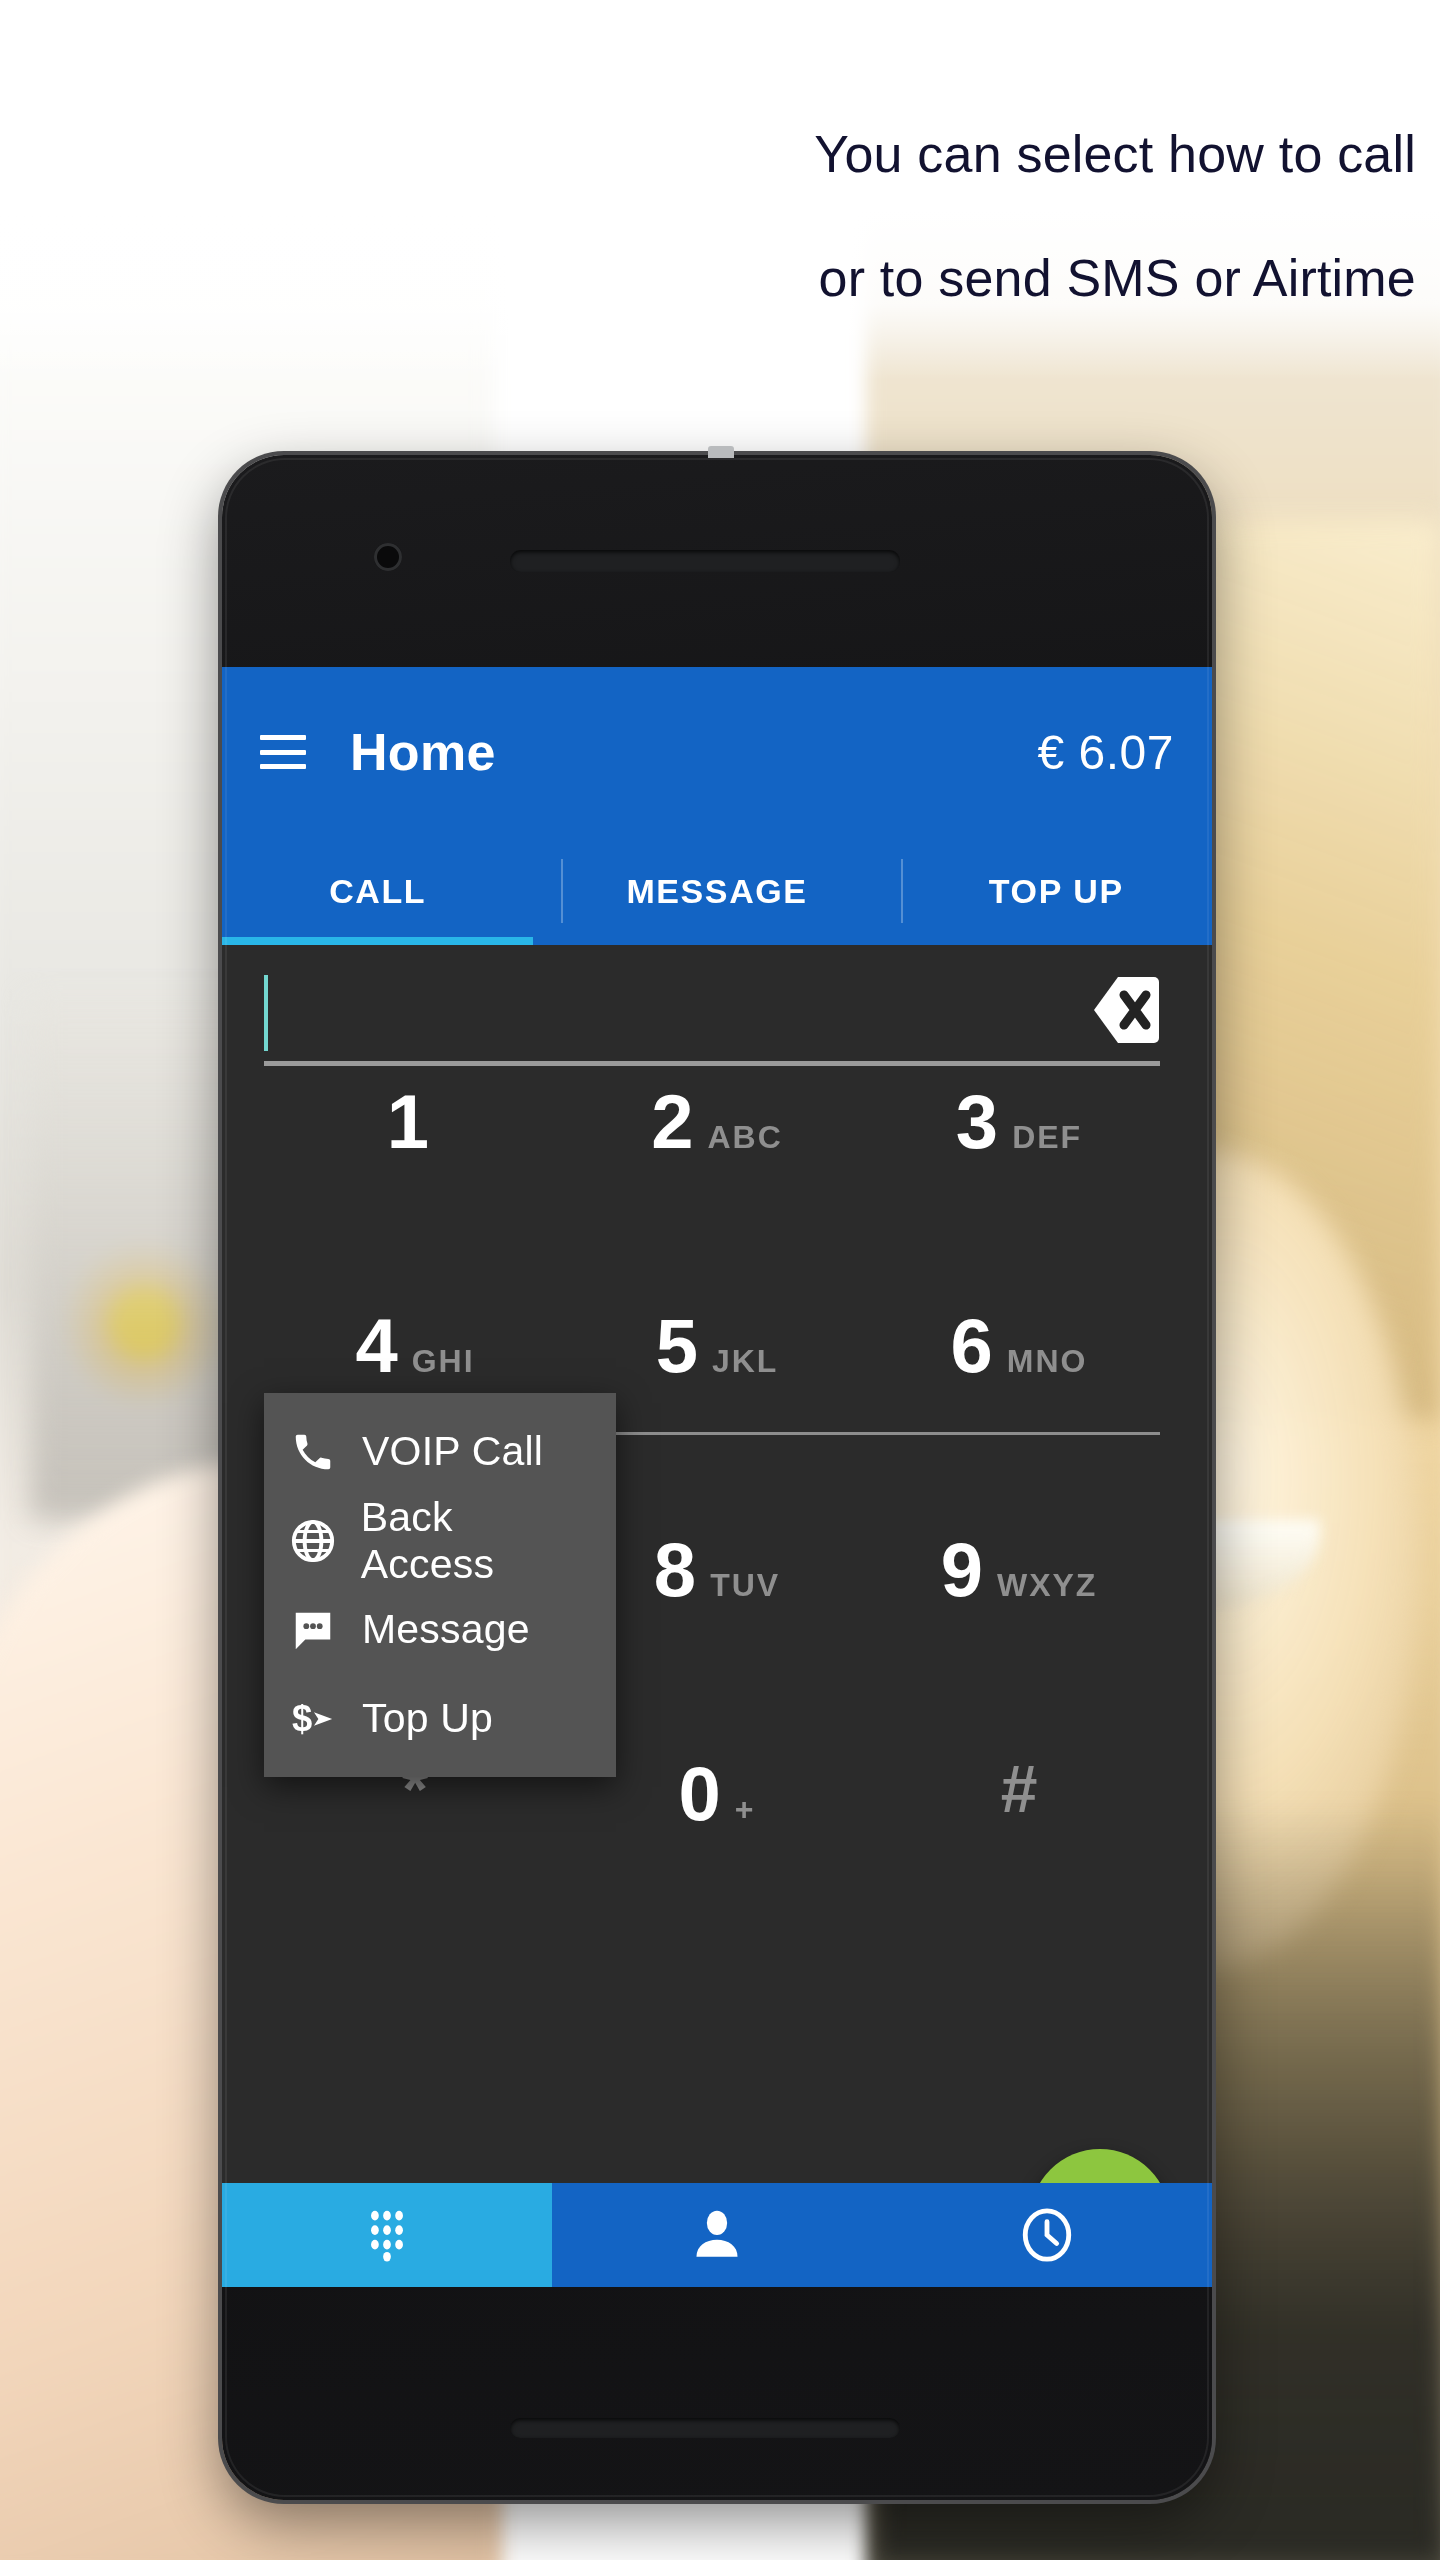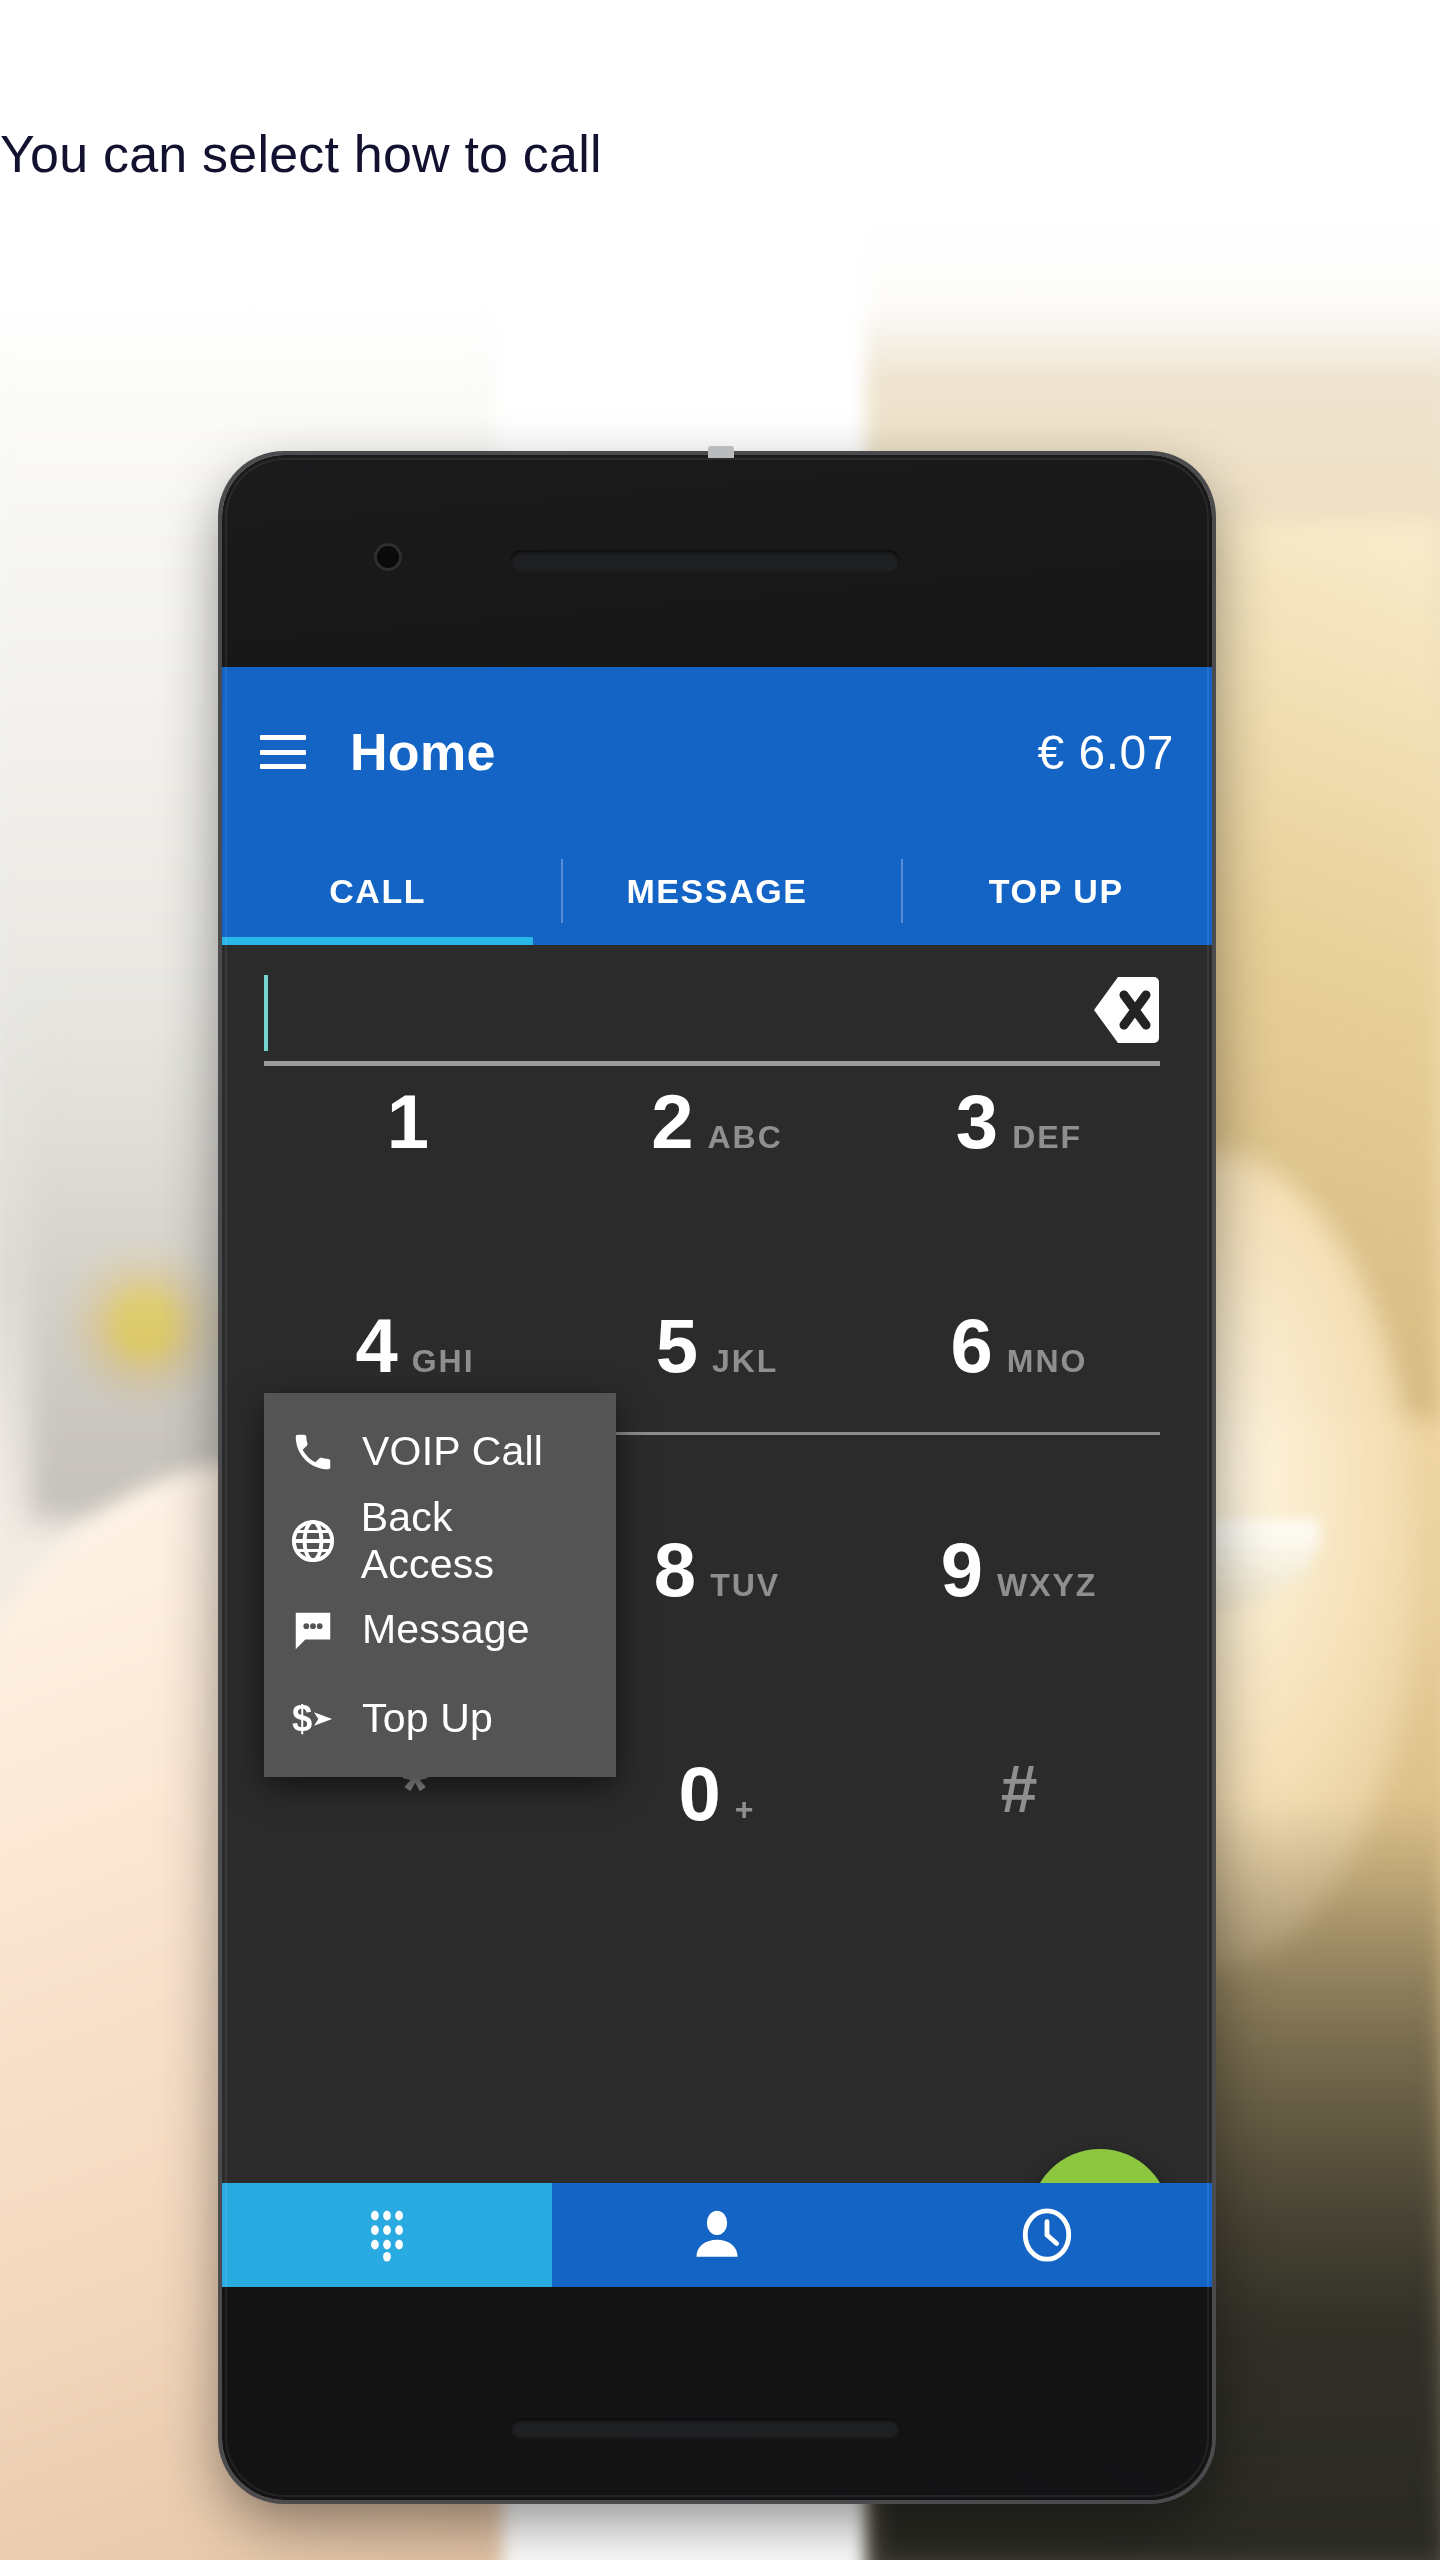--- a/index.html
+++ b/index.html
@@ -65,21 +65,21 @@
     filter:blur(10px);
   }
   .bg-top-white {
     position:absolute; left:0; top:0; width:1440px; height:380px;
     background:linear-gradient(180deg,#ffffff 0%, #ffffff 55%, rgba(255,255,255,.85) 80%, rgba(255,255,255,0) 100%);
   }
 
   
   .headline {
     position:absolute; left:0; top:92px; width:1416px;
-    text-align:left; color:#121230;
+    text-align:right; color:#121230;
     font-size:52px; line-height:124px; font-weight:400;
     letter-spacing:.2px;
   }
   .headline span { display:block; }
 
   
   .phone {
     position:absolute; left:222px; top:455px;
     width:990px; height:2045px;
     border-radius:62px;
@@ -199,20 +199,21 @@
   <div class="bg-right-hair"></div>
   <div class="bg-right-skin"></div>
   <div class="bg-right-smile"></div>
   <div class="bg-right-dark"></div>
 
   <div class="bg-top-white"></div>
 </div>
 
 <div class="headline">
   <span>You can select how to call</span>
+  <span>or to send SMS or Airtime</span>
 </div>
 
 <div class="phone">
   <div class="nub"></div>
   <div class="cam"></div>
   <div class="speaker"></div>
   <div class="speaker-bot"></div>
 
   <div class="screen">
 

